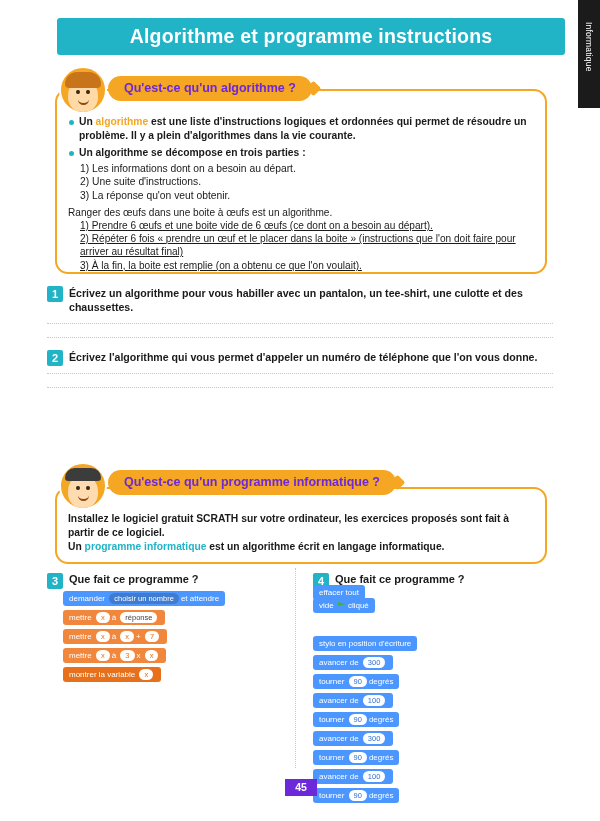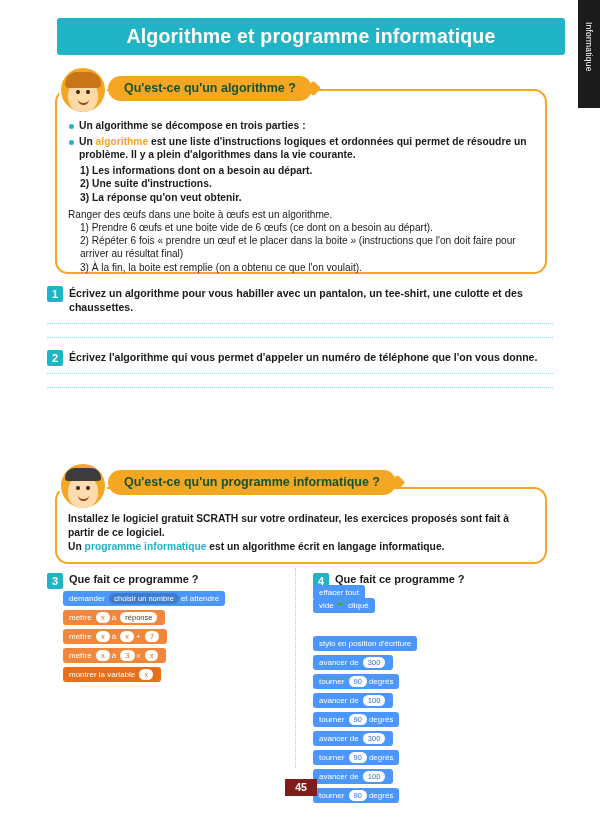--- a/index.html
+++ b/index.html
@@ -69,21 +69,21 @@
     border-radius: 13px;
     box-sizing: border-box;
     background: #ffffff;
   }
   .q-banner {
     position: absolute;
     background: #f5a623;
     border-radius: 14px;
     height: 25px;
     line-height: 25px;
-    color: #14532d;
+    color: #6d28d9;
     font-weight: bold;
     font-size: 12.5px;
     padding: 0 16px 0 16px;
     white-space: nowrap;
   }
   .q-banner:after {
     content: "";
     position: absolute;
     right: -7px;
     top: 7px;
@@ -152,32 +152,33 @@
     position: absolute;
     left: 1px; top: 5px;
     width: 5px; height: 5px;
     border-radius: 50%;
     background: #21b3c6;
   }
   .kw-blue { color: #21b3c6; }
   .kw-orange { color: #f5a623; }
   .sub-list {
     padding-left: 12px;
-    font-weight: bold;
+    font-weight: normal;
   }
   .para-normal {
     font-weight: normal;
     font-size: 10.1px;
     line-height: 13.3px;
   }
   .indent-list {
     font-weight: normal;
     font-size: 10.1px;
     line-height: 13.3px;
     padding-left: 12px;
+    text-decoration: underline;
   }
 
   
   .exo-num {
     position: absolute;
     width: 16px; height: 16px;
     background: #21b3c6;
     color: #fff;
     font-size: 11px;
     font-weight: bold;
@@ -256,59 +257,59 @@
     width: 1px;
     border-left: 1.4px dotted #9dd7de;
   }
 
   .page-num {
     position: absolute;
     left: 285px;
     top: 779px;
     width: 32px;
     height: 17px;
-    background: #7f1d1d;
+    background: #6d28d9;
     color: #ffffff;
     font-size: 10.5px;
     font-weight: bold;
     text-align: center;
     line-height: 17px;
   }
 </style>
 </head>
 <body>
 
 <div class="page">
 
   <div class="side-tab">
     <span>Informatique</span>
   </div>
 
   <div class="title-bar">
-    <div class="title">Algorithme et programme informatique</div>
+    <div class="title">Algorithme et programme instructions</div>
   </div>
 
   <div class="orange-box" style="left:55px; top:89px; width:492px; height:185px;"></div>
   <div class="q-banner" style="left:108px; top:76px;">
     <span>Qu'est-ce qu'un algorithme ?</span>
   </div>
   <div class="avatar" style="left:59px; top:66px;">
     <div class="face"></div>
       <div class="hair"></div>
     <div class="eye l"></div>
       <div class="eye r"></div>
       <div class="mouth"></div>
   </div>
 
   <div class="bullets" style="left:68px; top:115px; width:466px;">
+    <div class="bl">
+      <span>Un </span><span class="kw-orange">algorithme</span><span> est une liste d'instructions logiques et ordonnées qui permet de résoudre un problème. Il y a plein d'algorithmes dans la vie courante.</span>
+    </div>
     <div class="bl" style="margin-top:4px;">
       <span>Un algorithme se décompose en trois parties :</span>
-    </div>
-    <div class="bl">
-      <span>Un </span><span class="kw-orange">algorithme</span><span> est une liste d'instructions logiques et ordonnées qui permet de résoudre un problème. Il y a plein d'algorithmes dans la vie courante.</span>
     </div>
     <div class="sub-list">1) Les informations dont on a besoin au départ.</div>
     <div class="sub-list">2) Une suite d'instructions.</div>
     <div class="sub-list">3) La réponse qu'on veut obtenir.</div>
     <div class="para-normal" style="margin-top:3px;">Ranger des œufs dans une boite à œufs est un algorithme.</div>
     <div class="indent-list">1) Prendre 6 œufs et une boite vide de 6 œufs (ce dont on a besoin au départ).</div>
     <div class="indent-list">2) Répéter 6 fois « prendre un œuf et le placer dans la boite » (instructions que l'on doit faire pour arriver au résultat final)</div>
     <div class="indent-list">3) À la fin, la boite est remplie (on a obtenu ce que l'on voulait).</div>
   </div>
 

